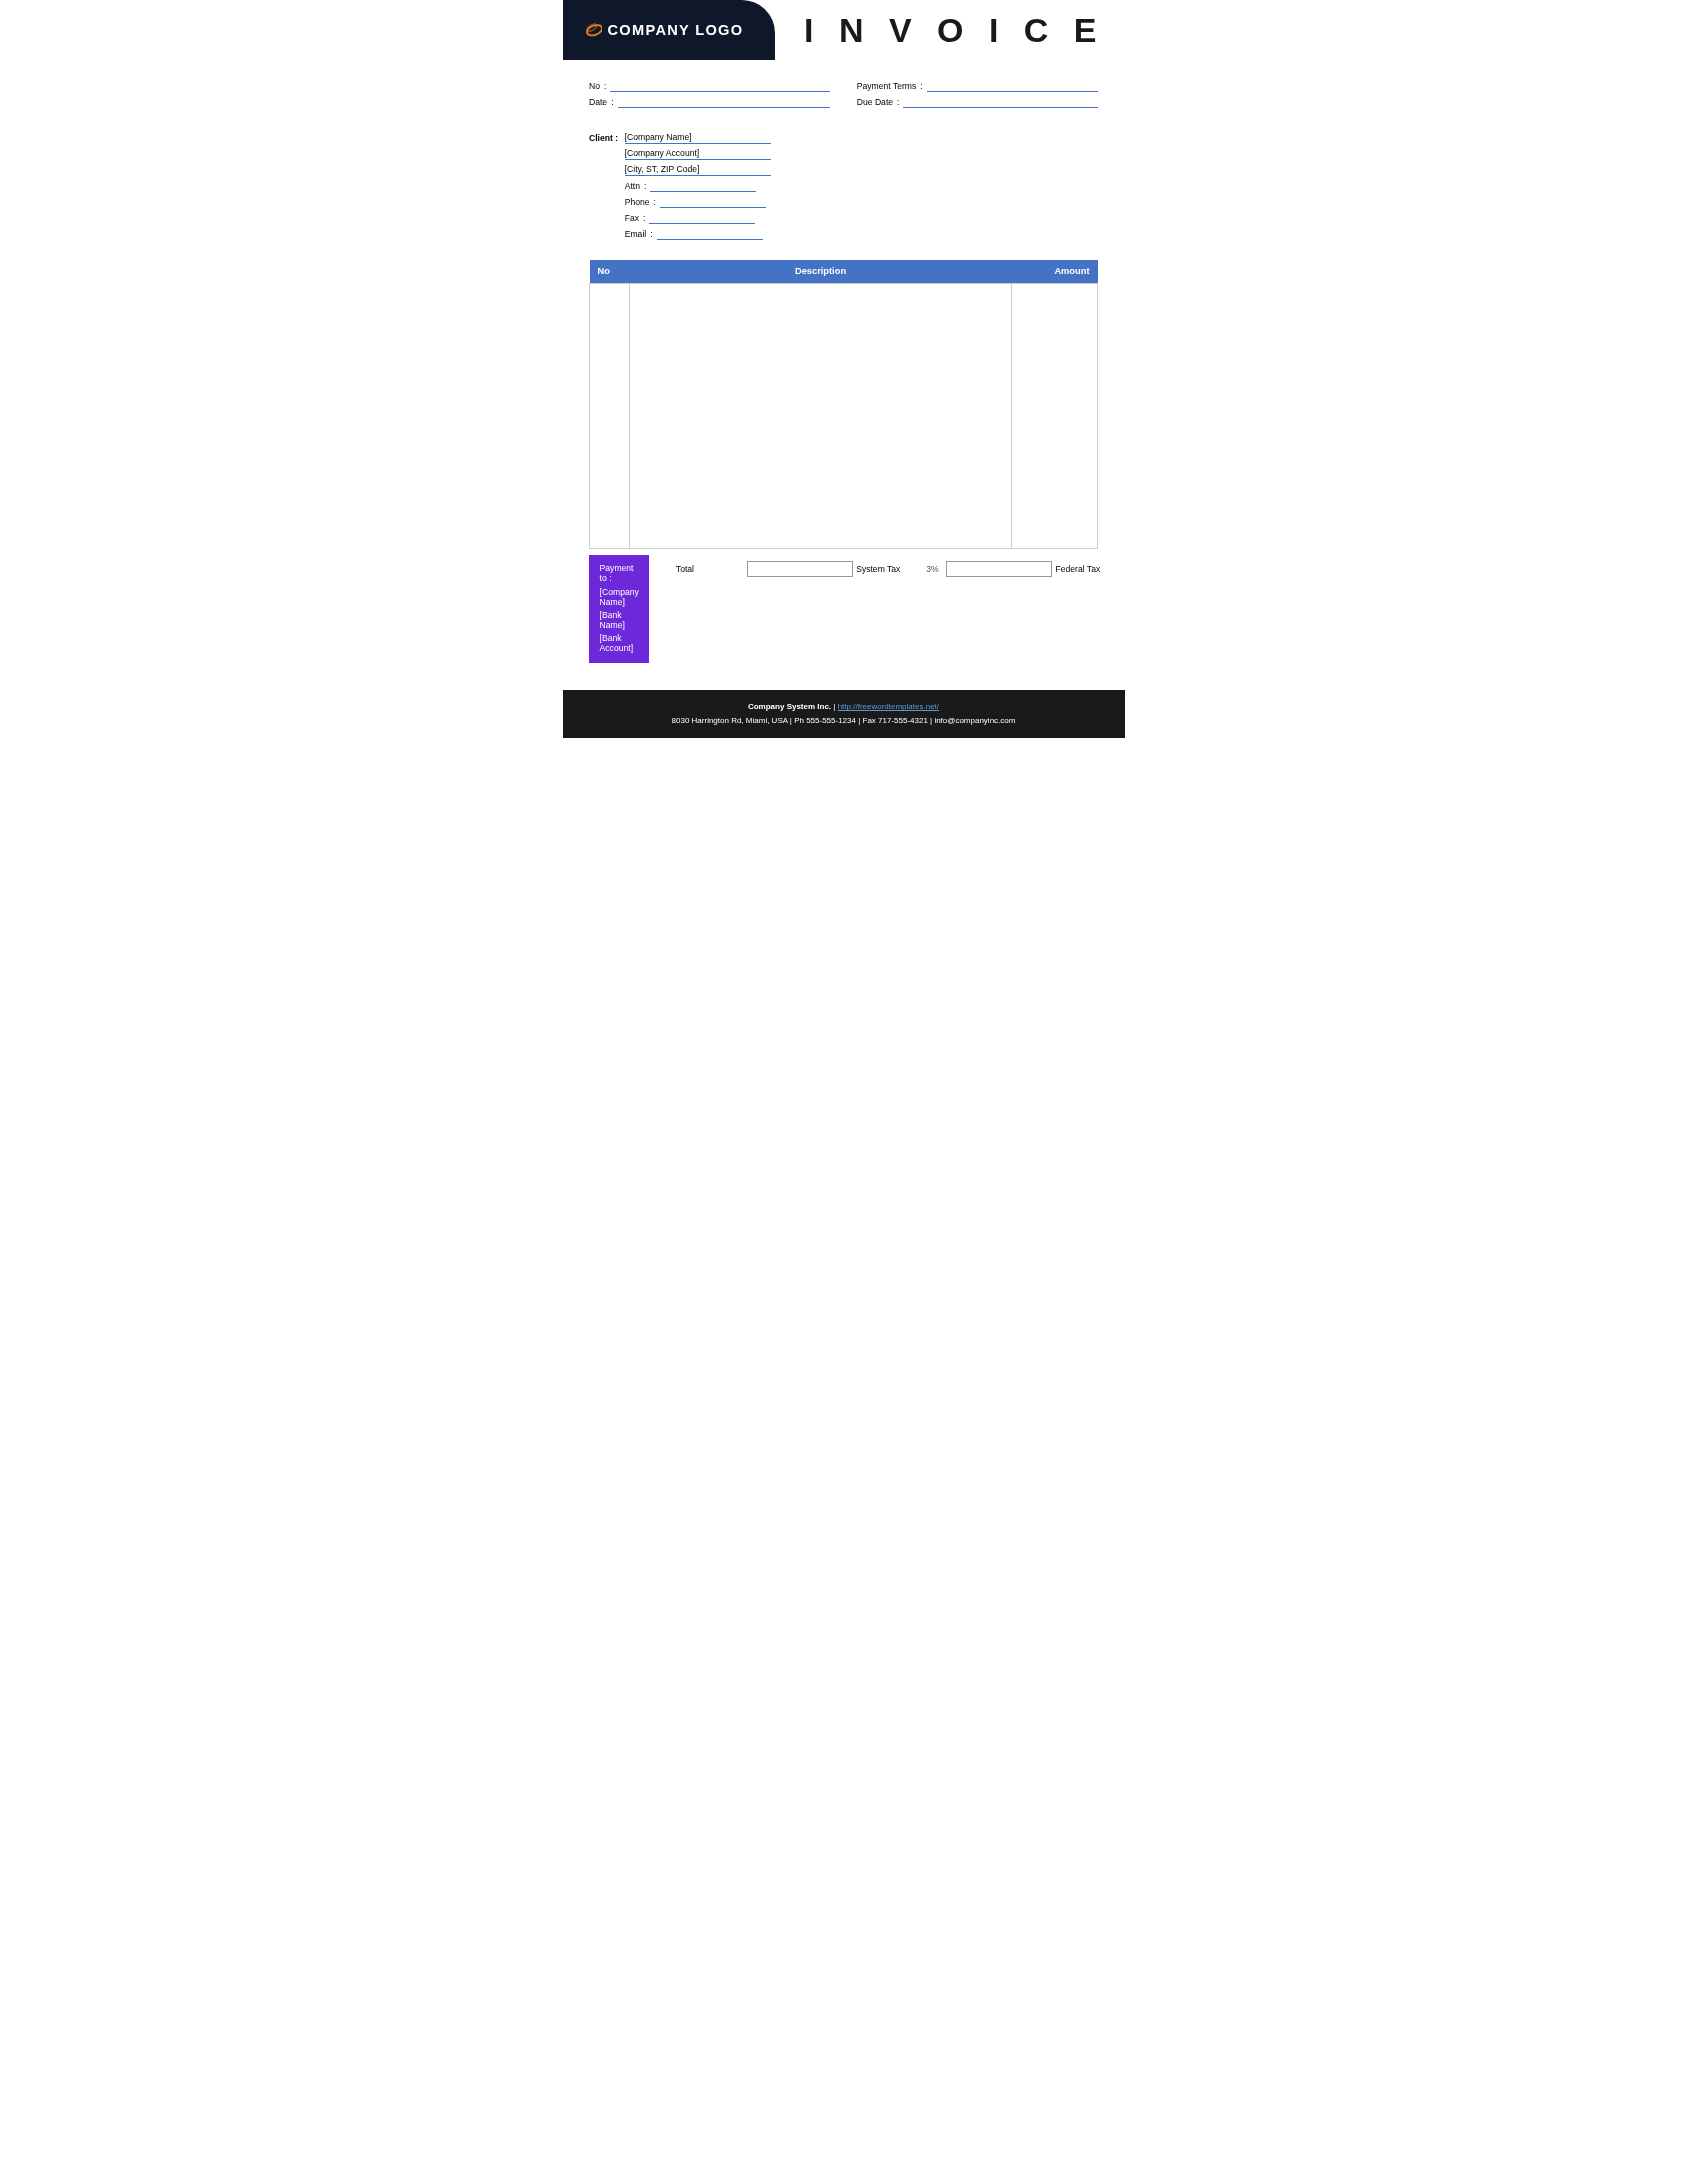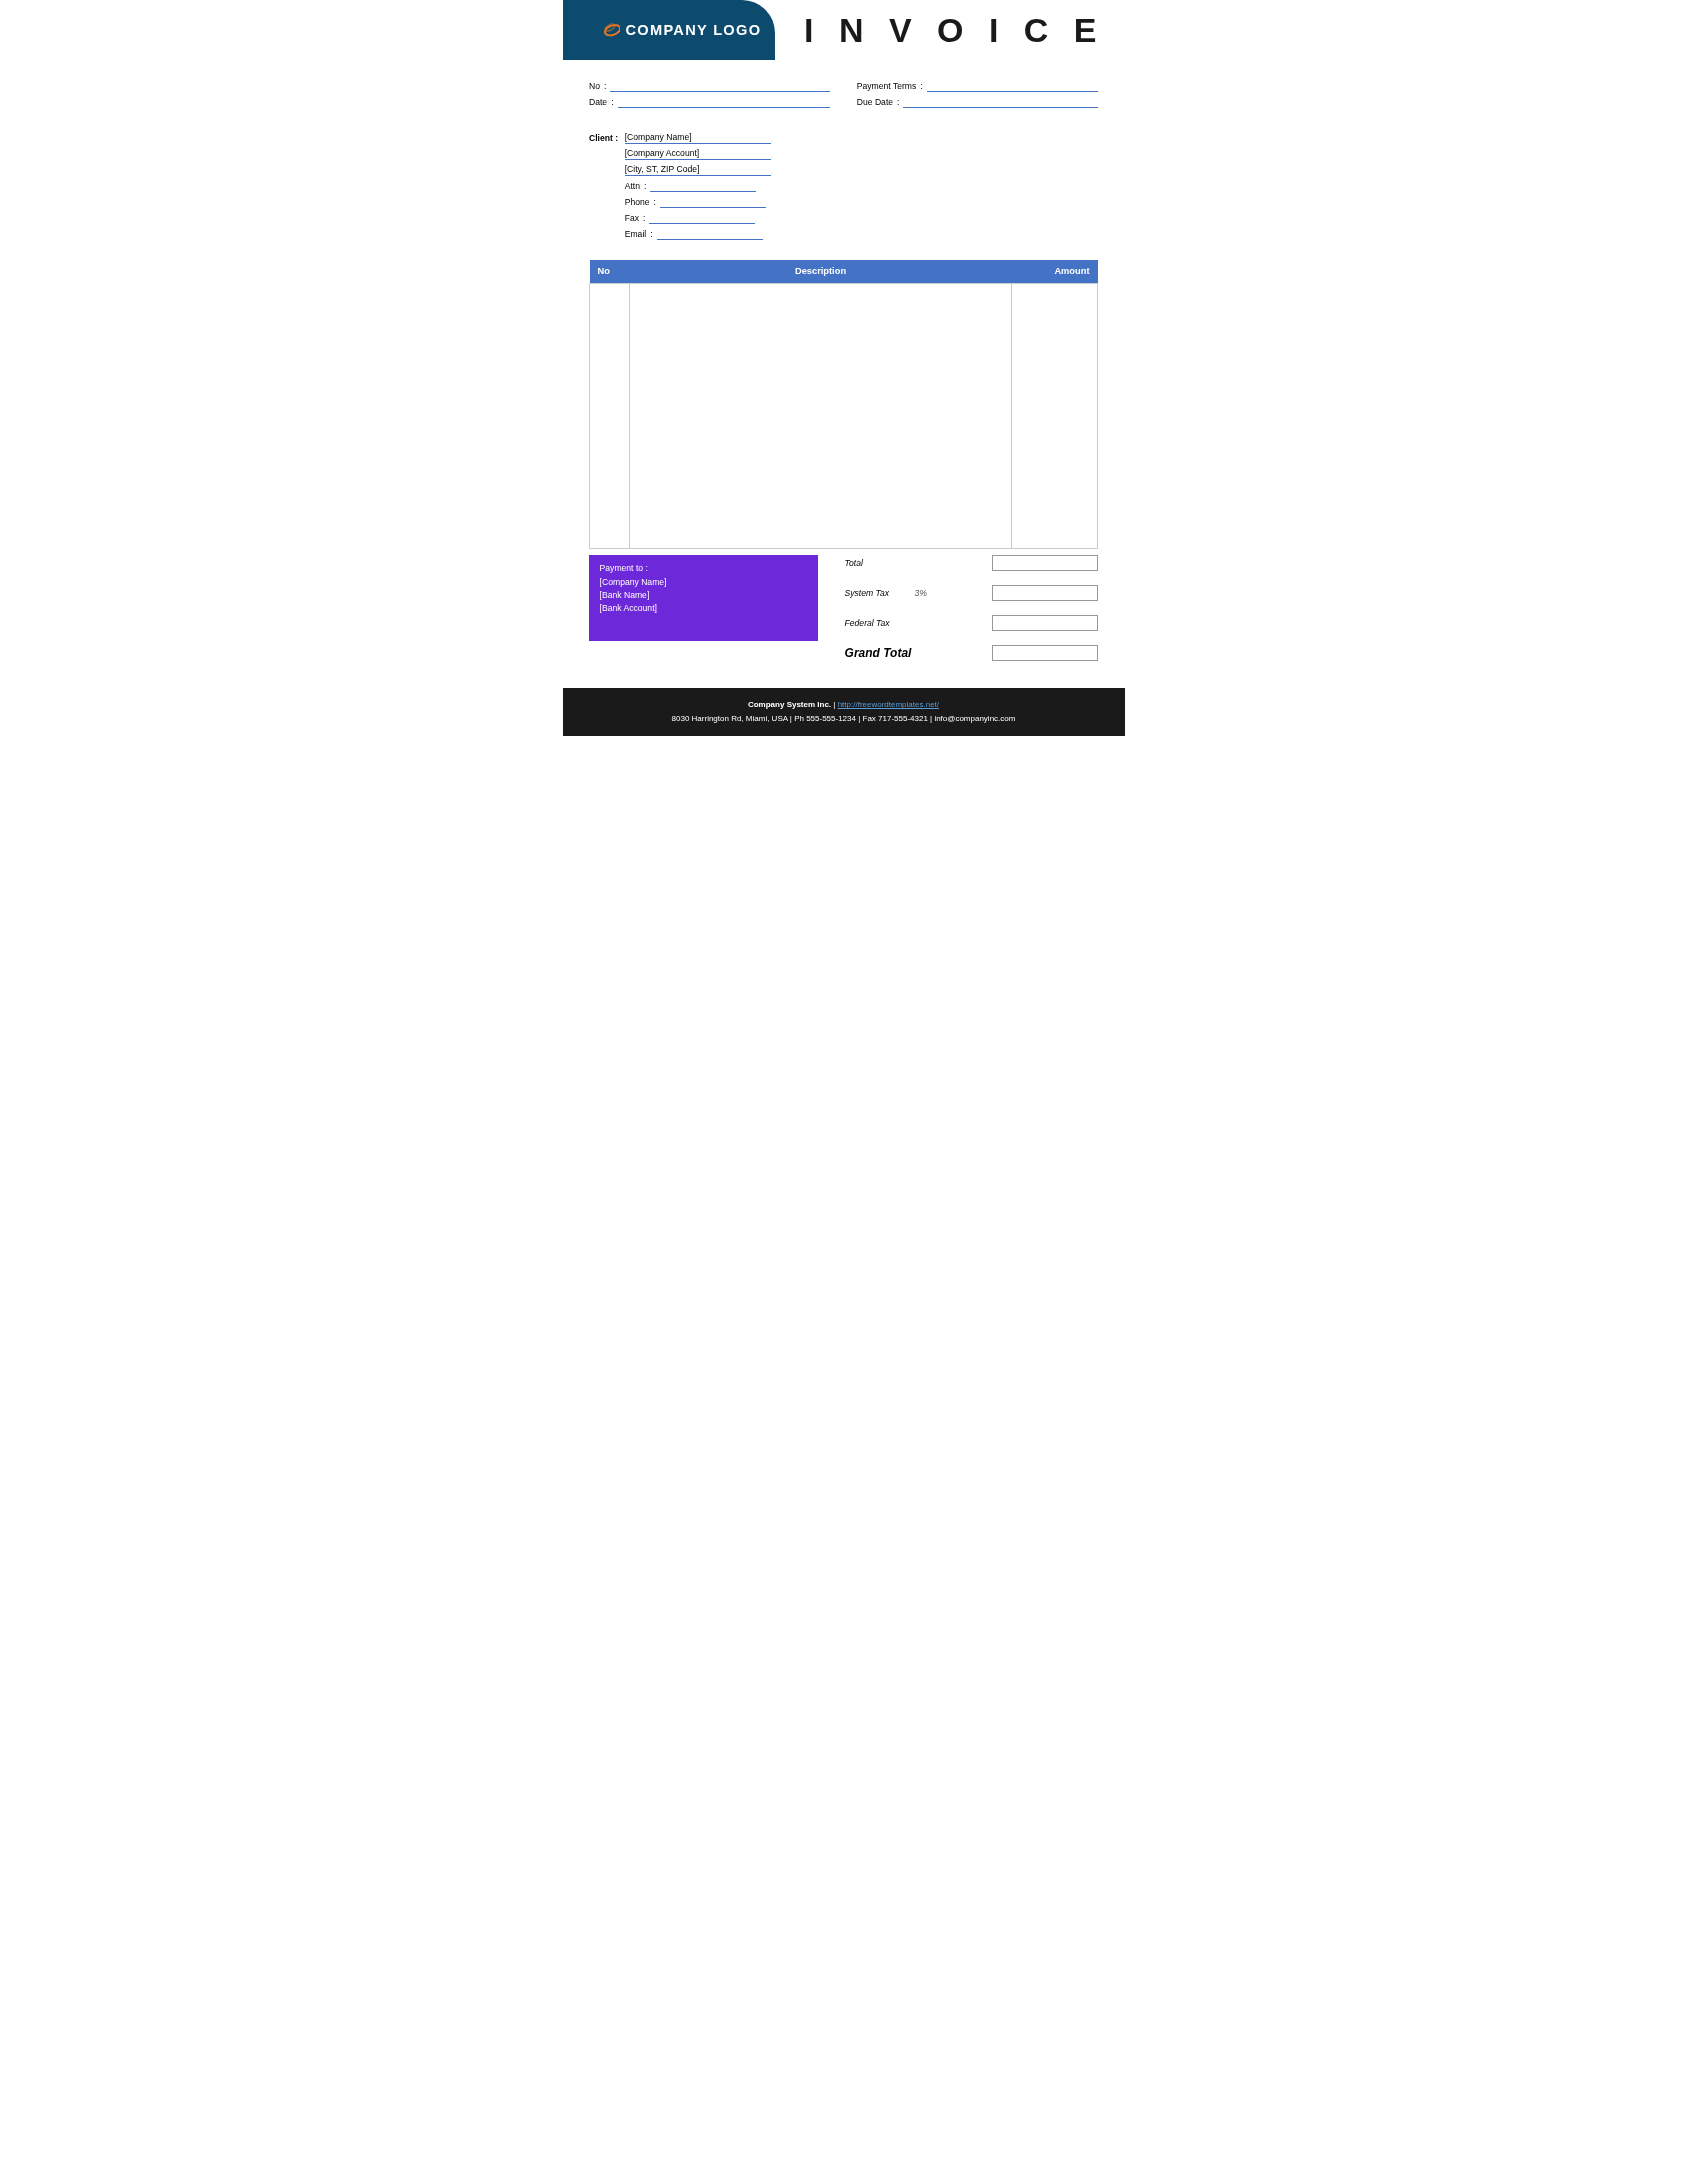--- a/index.html
+++ b/index.html
@@ -14,29 +14,28 @@
     }
 
     
     .header {
       display: flex;
       align-items: stretch;
       height: 60px;
     }
 
     .header-logo {
-      background: #0c4a6e;
+      background: #0f172a;
       width: 212px;
       display: flex;
       align-items: center;
       padding: 0 13.2px;
       border-radius: 0 33px 0 0;
       position: relative;
       flex-shrink: 0;
-      justify-content: flex-end;
     }
 
     .logo-text {
       color: #fff;
       font-size: 14.6px;
       font-weight: bold;
       letter-spacing: 1.3px;
       display: flex;
       align-items: center;
       gap: 5.3px;
@@ -251,23 +250,22 @@
     }
 
     .payment-line {
       font-size: 8.6px;
       margin-bottom: 2.6px;
     }
 
     .totals-block {
       flex: 1;
       display: flex;
-      flex-direction: column;
-      gap: 14px;
-      font-style: italic;
+      flex-direction: row;
+      gap: 3px;
     }
 
     .total-row {
       display: flex;
       align-items: center;
       gap: 5.3px;
       justify-content: space-between;
     }
 
     .total-label {

